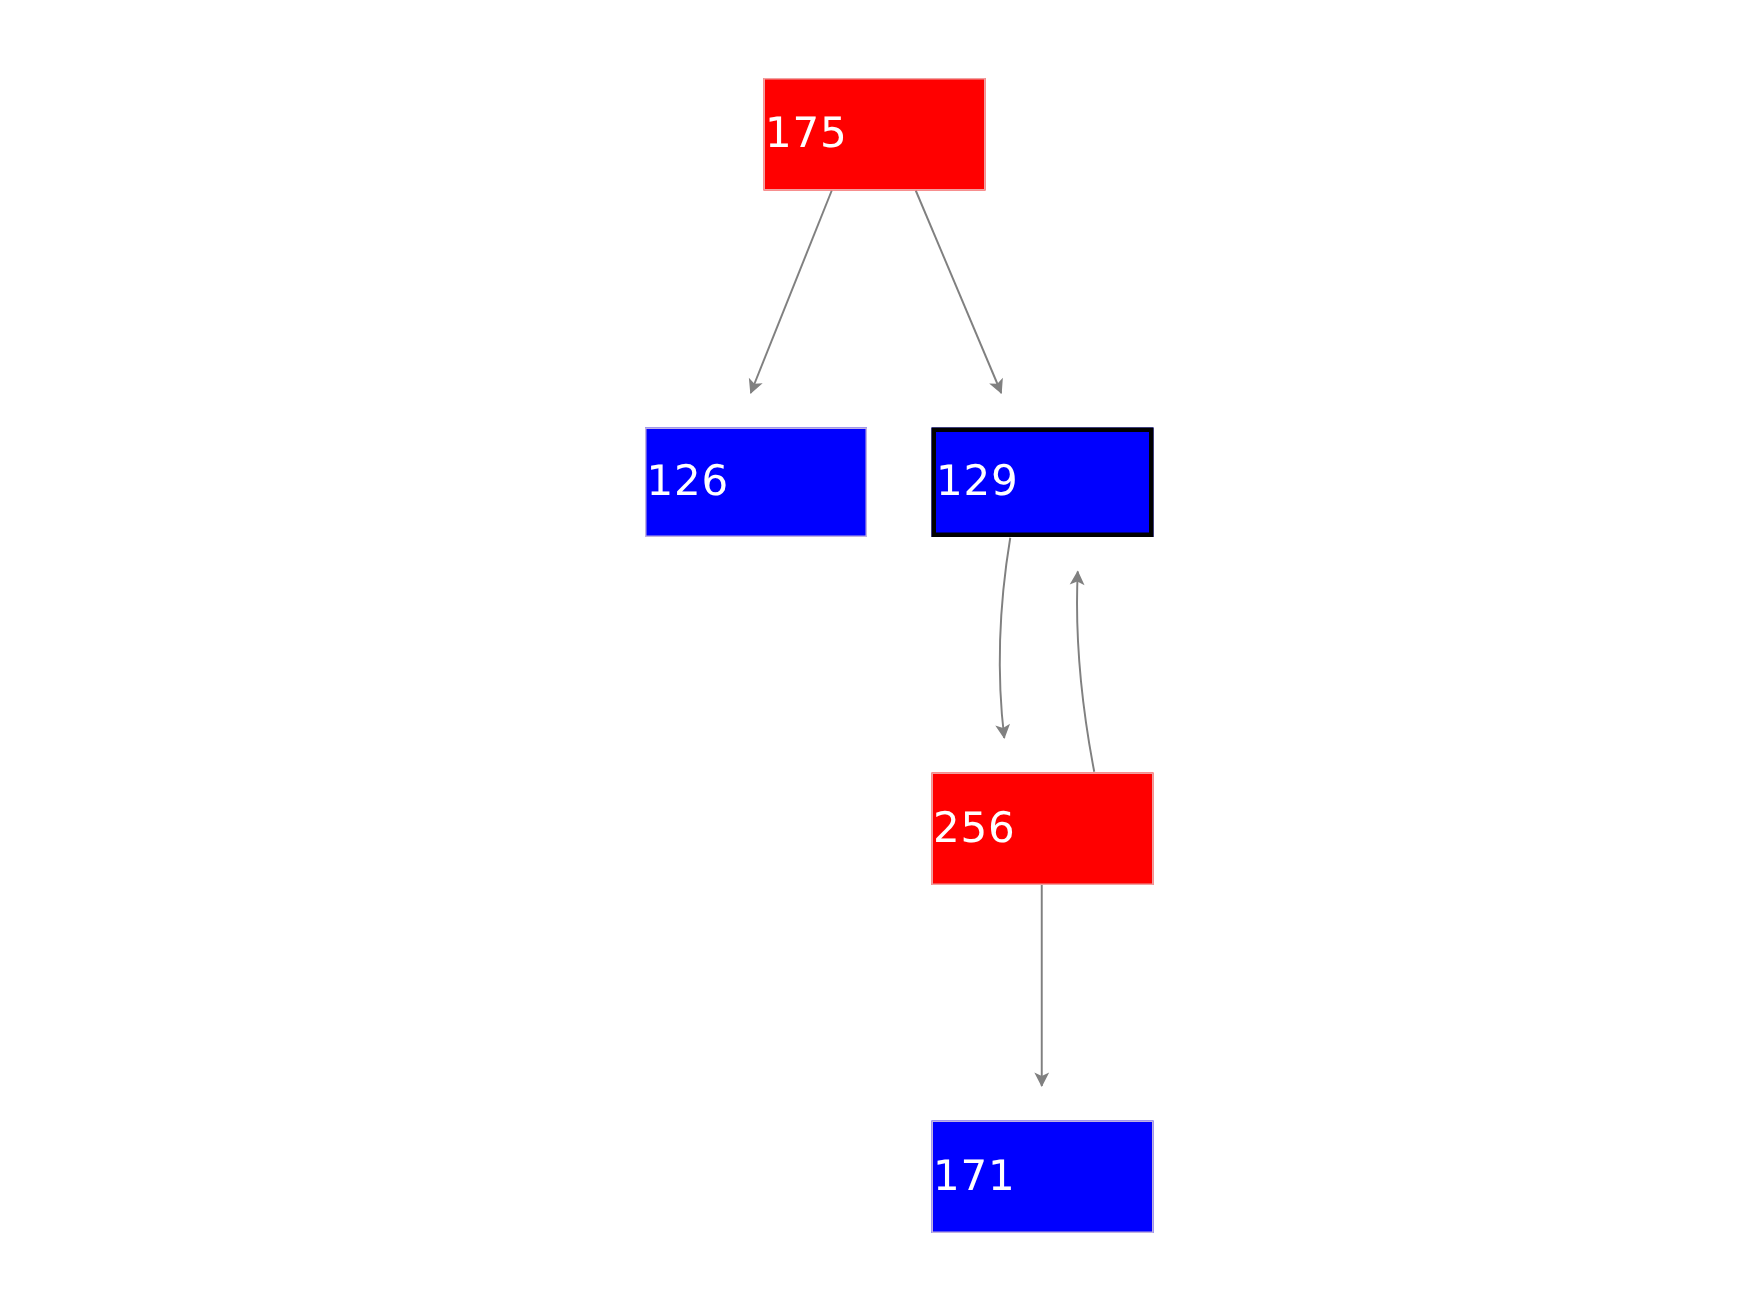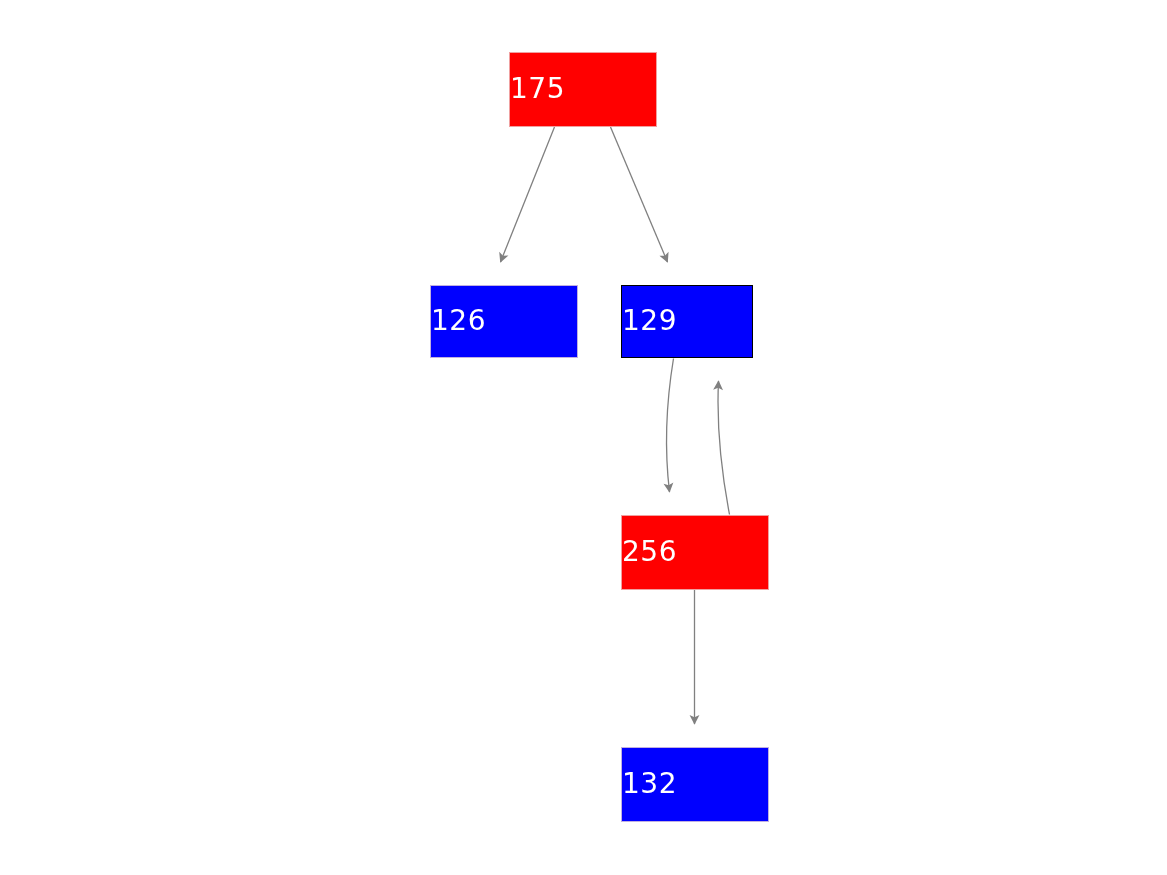--- a/index.html
+++ b/index.html
@@ -80,25 +80,25 @@
   </svg>
 
   <div class="graph-node" style="left:509px; top:52px; width:148px; height:75px; background:#FF0000; border:1px solid #f0a0a0;">
     <span class="node-label">175</span>
   </div>
 
   <div class="graph-node" style="left:398px; top:285px; width:148px; height:73px; background:#0000FF; border:1px solid #c0b0e0;margin-left:32px;">
     <span class="node-label">126</span>
   </div>
 
-  <div class="graph-node" style="left:621px; top:285px; width:132px; height:73px; background:#0000FF; border:1px solid #000000;">
+  <div class="graph-node" style="left:621px; top:285px; width:148px; height:73px; background:#0000FF; border:3px solid #000000;">
     <span class="node-label">129</span>
   </div>
 
   <div class="graph-node" style="left:621px; top:515px; width:148px; height:75px; background:#FF0000; border:1px solid #f0a0a0;">
     <span class="node-label">256</span>
   </div>
 
   <div class="graph-node" style="left:621px; top:747px; width:148px; height:75px; background:#0000FF; border:1px solid #c0b0e0;">
-    <span class="node-label">132</span>
+    <span class="node-label">171</span>
   </div>
 
 </div>
 
 </body></html>

